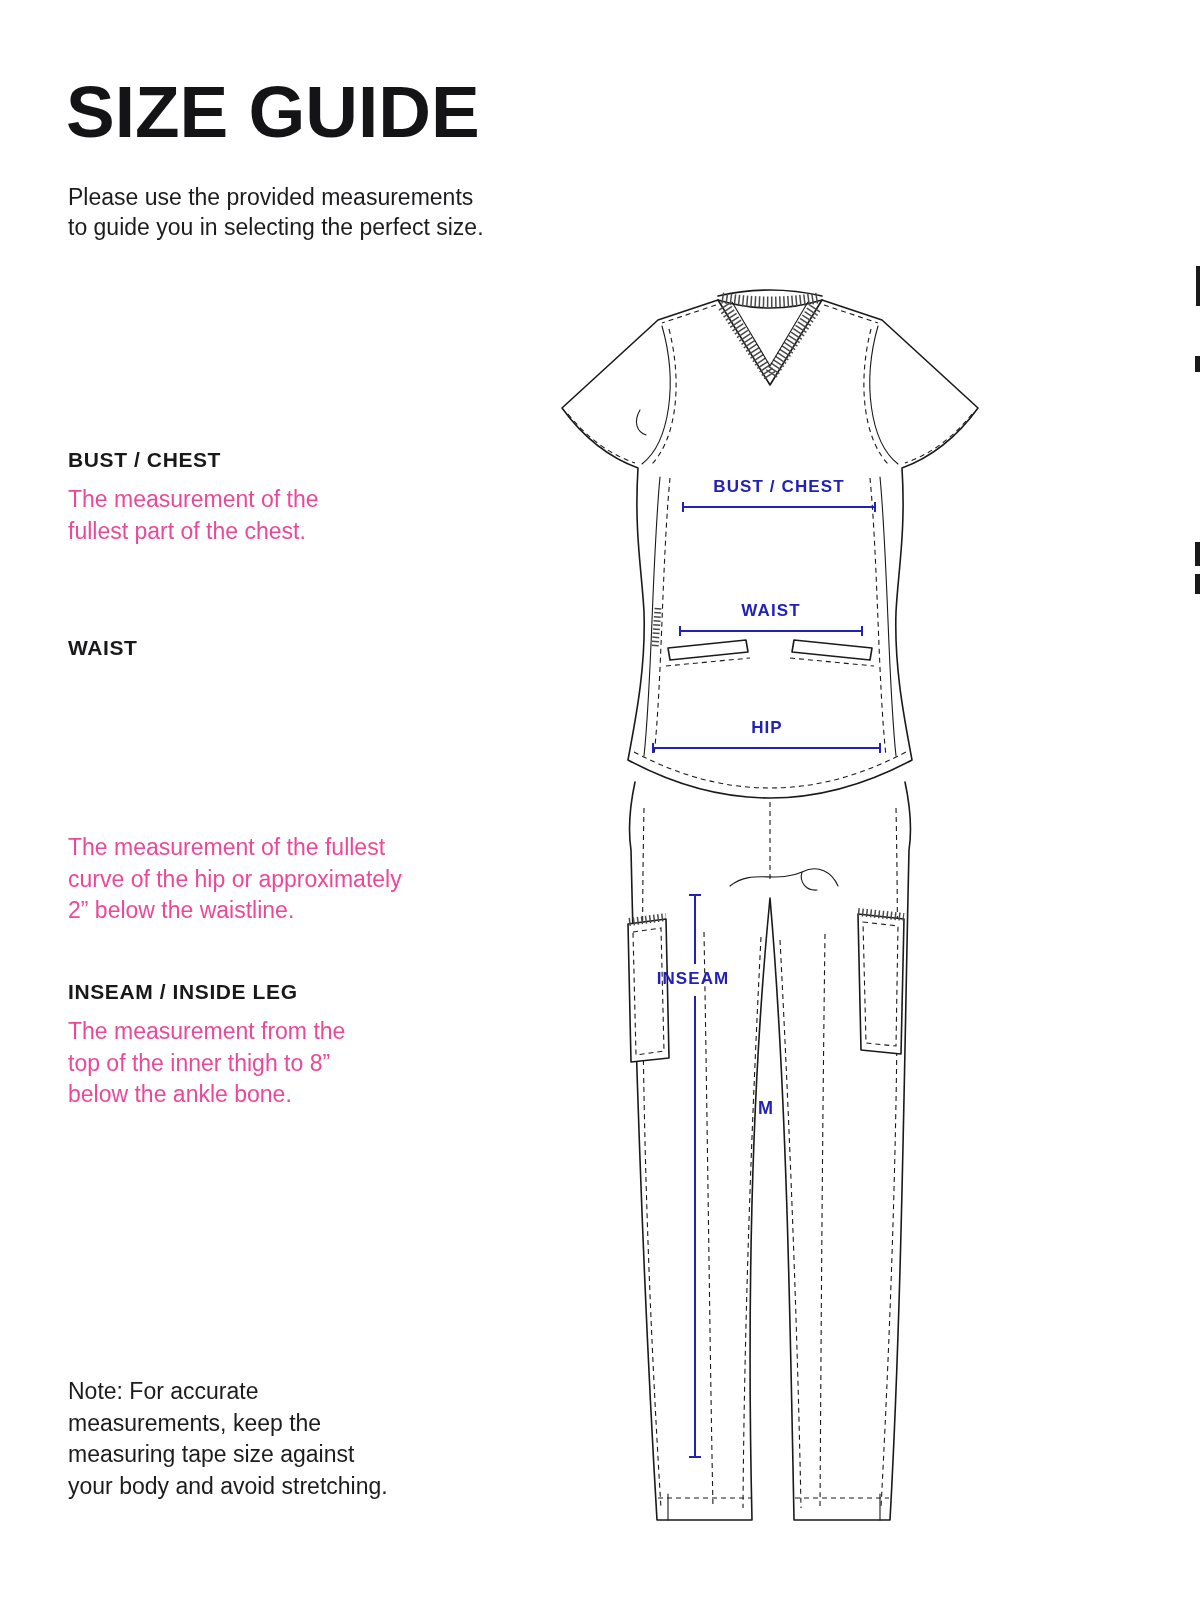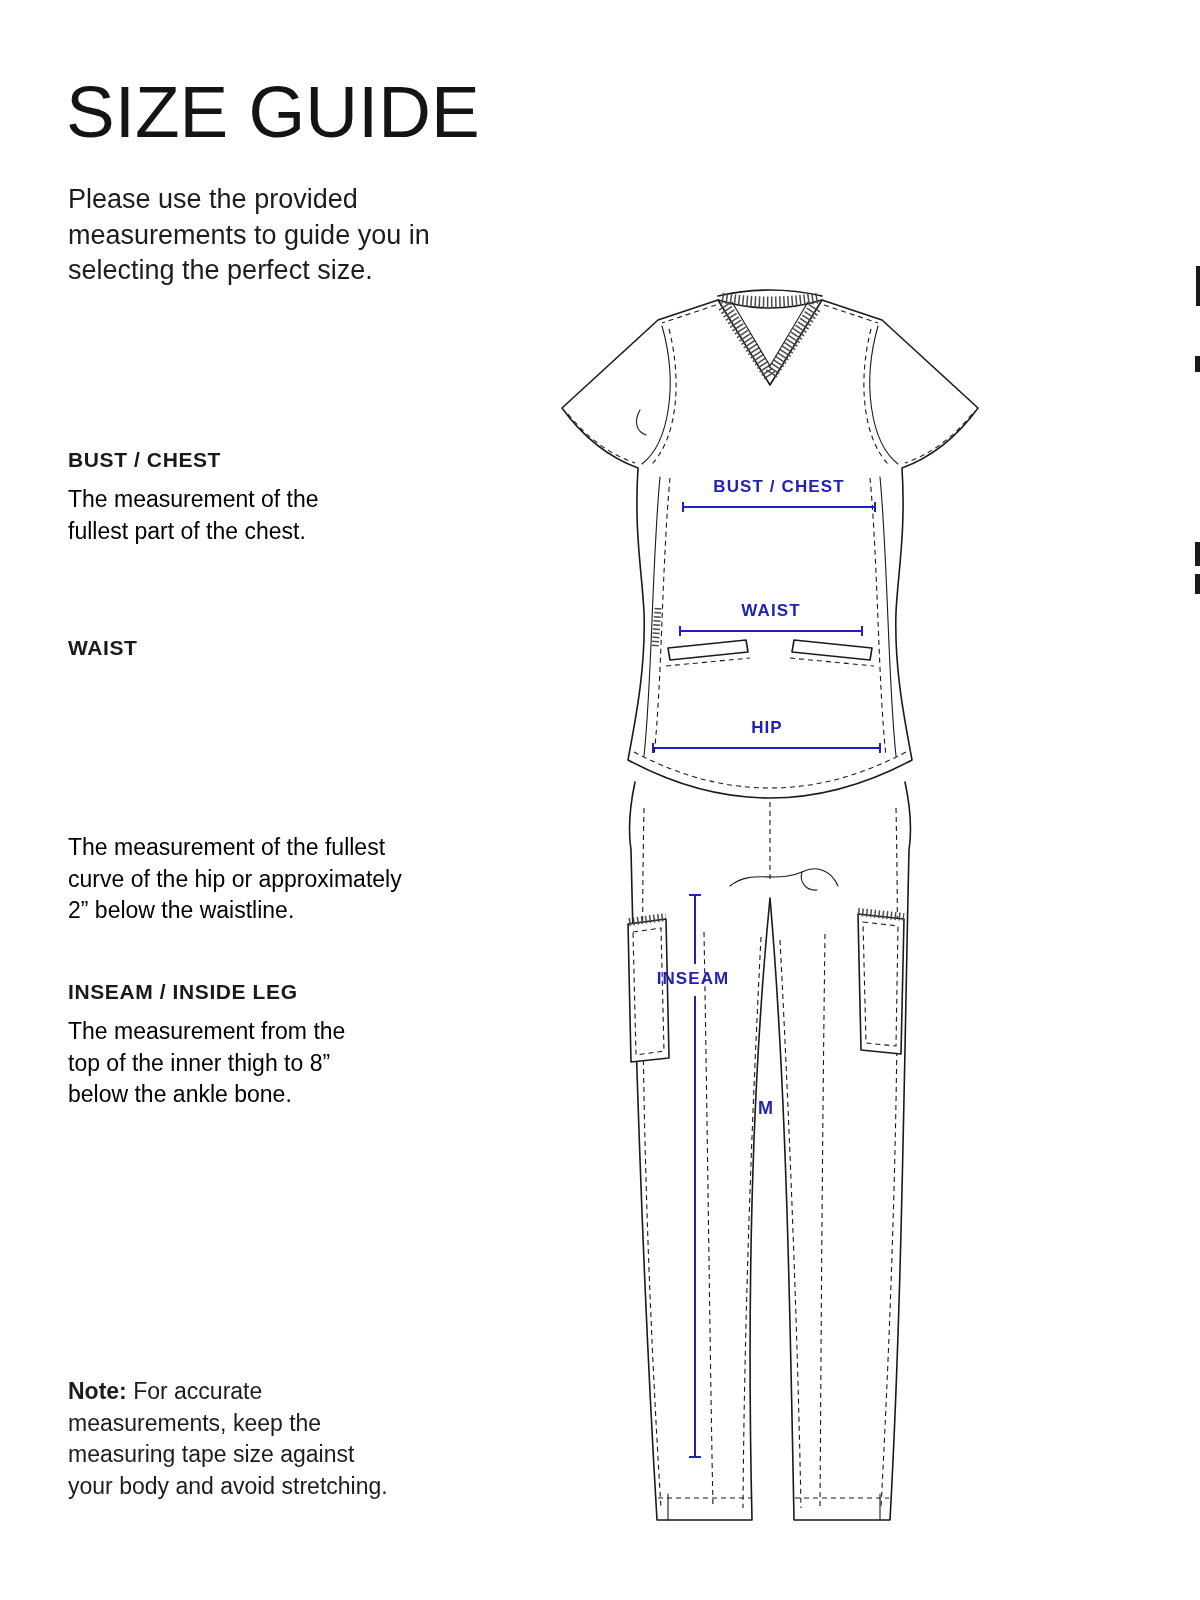--- a/index.html
+++ b/index.html
@@ -2,38 +2,38 @@
 <html><head>
 <meta charset="utf-8">
 <style>
   html,body{margin:0;padding:0;}
   body{
     width:1200px;height:1600px;background:#ffffff;position:relative;
     font-family:"Liberation Sans",sans-serif;color:#1c1c1e;overflow:hidden;
   }
   h1.title{
     margin:0;position:absolute;left:66px;top:70px;
-    font-size:73px;font-weight:400;letter-spacing:0px;color:#141416;
+    font-size:73px;font-weight:700;letter-spacing:0px;color:#141416;
   }
   .intro{
     position:absolute;left:68px;top:182px;width:430px;margin:0;
-    font-size:27px;line-height:1.32;color:#1c1c1e;
+    font-size:23px;line-height:1.32;color:#1c1c1e;
   }
   .sec{position:absolute;left:68px;}
   .sec h2{margin:0;font-size:21px;font-weight:700;letter-spacing:.6px;color:#19191b;}
-  .sec p{margin:12px 0 0 0;font-size:23px;line-height:1.37;color:#000000;}
+  .sec p{margin:12px 0 0 0;font-size:23px;line-height:1.37;color:#ec4899;}
   .sec.s0{top:448px}.sec.s0 p{width:300px}
   .sec.s1{top:636px}.sec.s1 p{width:310px}
   .sec.s2{top:820px}.sec.s2 p{width:360px}
   .sec.s3{top:980px}.sec.s3 p{width:310px}
   .note{
     position:absolute;left:68px;top:1376px;width:320px;margin:0;
     font-size:23px;line-height:1.38;color:#1c1c1e;
   }
-  .note strong{font-weight:700;}
+  .note strong{font-weight:400;}
   .diagram{position:absolute;left:540px;top:282px;width:460px;height:1250px;}
   .diagram svg{display:block;}
   .blab{font-family:"Liberation Sans",sans-serif;font-weight:700;font-size:17px;letter-spacing:1.1px;fill:#2121b8;}
   .blab.big{font-size:18px;}
   .mline{stroke:#2121b8;stroke-width:2;fill:none;}
   .outline{stroke:#1a1a1a;stroke-width:1.6;fill:none;stroke-linejoin:round;stroke-linecap:round;}
   .outlinef{stroke:#1a1a1a;stroke-width:1.6;fill:#ffffff;stroke-linejoin:round;stroke-linecap:round;}
   .thin{stroke:#1a1a1a;stroke-width:1.1;fill:none;stroke-linecap:round;}
   .dash{stroke:#1a1a1a;stroke-width:1.1;fill:none;stroke-dasharray:5 4;stroke-linecap:butt;}
   .rib{stroke:#4a4a4a;fill:none;stroke-dasharray:1.5 2.6;}

